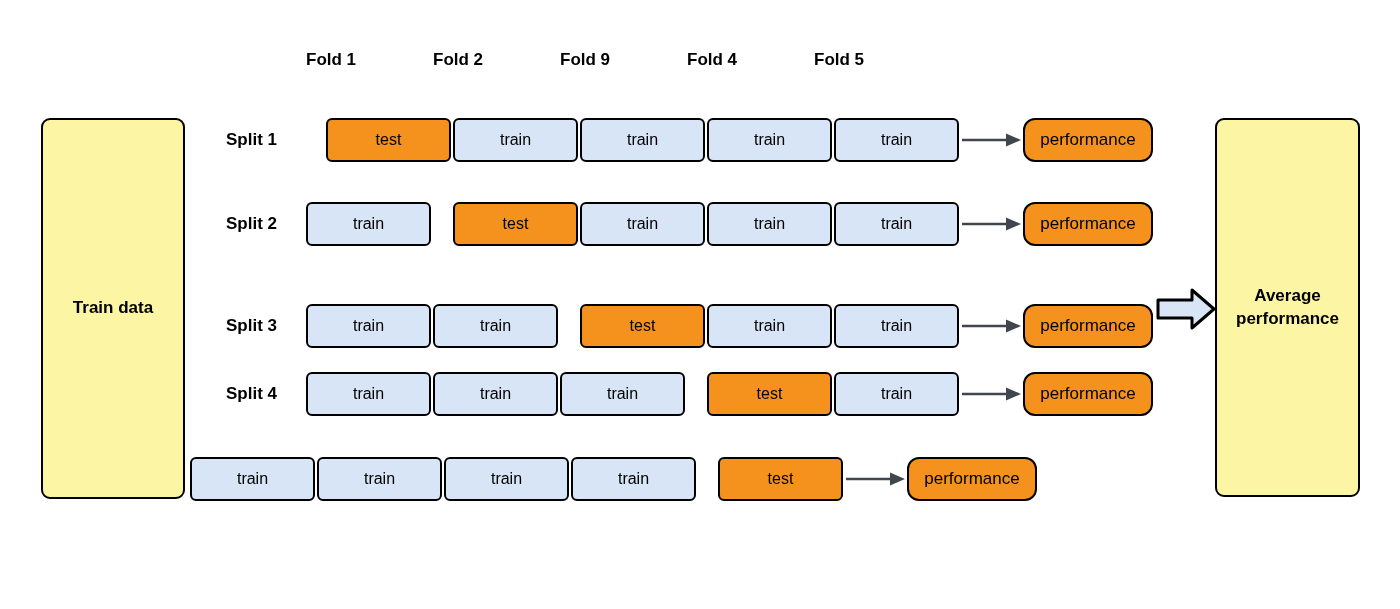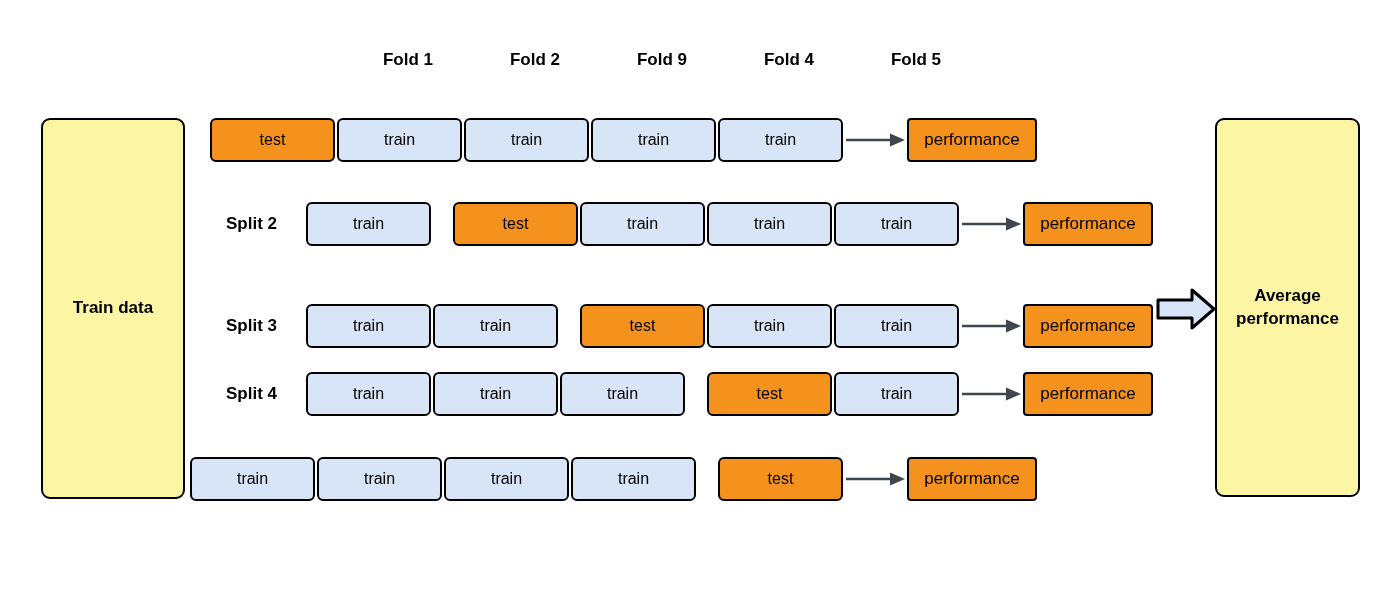--- a/index.html
+++ b/index.html
@@ -38,21 +38,21 @@
   
   .fold-header-row {
     position: absolute;
     left: 306px;
     top: 50px;
     display: flex;
     width: 635px;
   }
   .fold-header {
     width: 127px;
-    text-align: right;
+    text-align: left;
     font-weight: bold;
     font-size: 17px;
   }
 
   
   .split-row {
     position: absolute;
     left: 190px;
     height: 44px;
     display: flex;
@@ -96,21 +96,21 @@
     flex: 0 0 auto;
   }
   .row-arrow line    { stroke: var(--arrow, #3F464D); stroke-width: 2.5; }
   .row-arrow polygon { fill: var(--arrow, #3F464D); }
 
   .performance-box {
     box-sizing: border-box;
     width: 130px;
     height: 44px;
     border: 2.5px solid var(--border, #000);
-    border-radius: 4px;
+    border-radius: 12px;
     background: var(--test, #F5921E);
     display: flex;
     align-items: center;
     justify-content: center;
     font-size: 17px;
     white-space: nowrap;
   }
 
   
   .block-arrow {
@@ -138,20 +138,21 @@
 
   <div class="fold-header-row">
     <div class="fold-header">Fold 1</div>
     <div class="fold-header">Fold 2</div>
     <div class="fold-header">Fold 9</div>
     <div class="fold-header">Fold 4</div>
     <div class="fold-header">Fold 5</div>
   </div>
 
   <div class="split-row row-0">
+    <div class="split-label">Split 1</div>
     <div class="fold-cell test">test</div>
     <div class="fold-cell train">train</div>
     <div class="fold-cell train">train</div>
     <div class="fold-cell train">train</div>
     <div class="fold-cell train">train</div>
     <svg class="row-arrow" viewBox="0 0 60 44">
       <line x1="1" y1="22" x2="45" y2="22"></line>
       <polygon points="45,15.5 60,22 45,28.5"></polygon>
     </svg>
     <div class="performance-box">performance</div>

